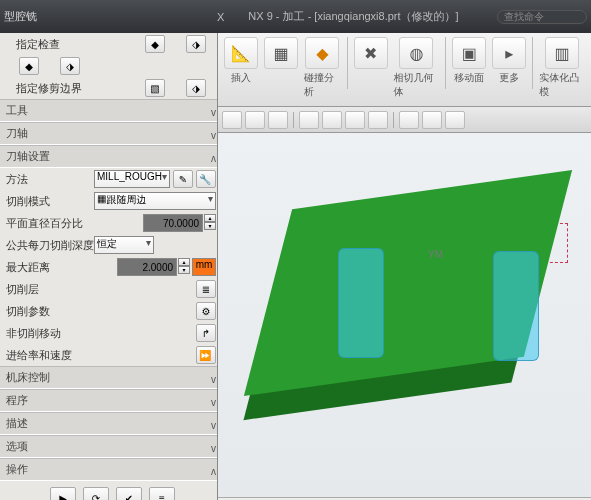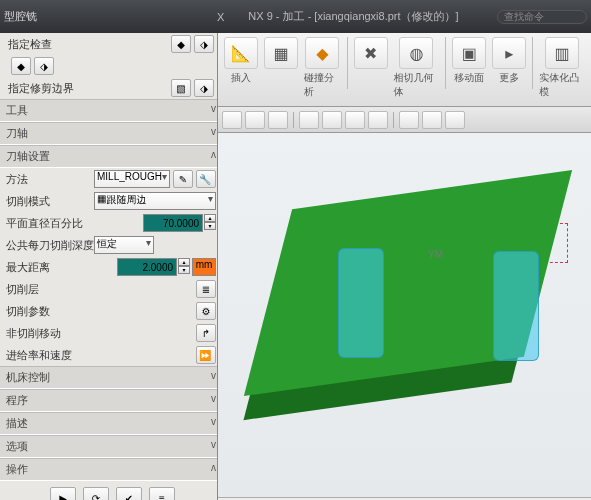--- a/index.html
+++ b/index.html
@@ -1,30 +1,30 @@
 <!DOCTYPE html>
 <html><head>
 <meta charset="utf-8">
 <style>
 * { box-sizing: border-box; margin: 0; padding: 0; font-family: "Microsoft YaHei", SimSun, sans-serif; }
 body { width: 591px; height: 500px; background: #bbb; overflow: hidden; font-size: 11px; }
 .titlebar { height: 33px; background: linear-gradient(#4a4d52,#2e3034); color: #ddd; display: flex; align-items: center; padding: 0 4px; font-size: 11px; }
 .titlebar .title2 { margin-left: 24px; color:#bbb;}
 .app { display: flex; height: 482px; }
 .sidebar { width: 218px; background: #e8e7e3; border-right: 1px solid #888; display: flex; flex-direction: column; }
-.row { display: flex; align-items: center; padding: 2px 8px; min-height: 22px; border-bottom: 0; }
+.row { display: flex; align-items: center; padding: 2px 16px; min-height: 22px; border-bottom: 0; gap: 18px; }
 .row .label { flex: 1; color: #333; }
 .iconbtn { width: 20px; height: 18px; border: 1px solid #aaa; background: linear-gradient(#fdfdfd,#e2e2e2); margin-left: 3px; display:inline-flex; align-items:center; justify-content:center; border-radius:2px; font-size:10px;}
-.section { background: #d9d8d4; border-top: 1px solid #bbb; border-bottom: 1px solid #fff; padding: 3px 6px; display:flex; align-items:flex-start; font-weight: normal; color:#444;}
+.section { background: #d9d8d4; border-top: 1px solid #bbb; border-bottom: 1px solid #fff; padding: 3px 6px; display:flex; align-items:flex-end; font-weight: normal; color:#444;}
 .section .chev { margin-left:auto; color:#555; font-size:10px;}
 .formrow { display:flex; align-items:center; padding: 2px 6px; min-height:22px;}
 .formrow .label { width: 88px; color:#333; }
 .select { flex:1; height:18px; border:1px solid #888; background:linear-gradient(#fff,#eee); font-size:10px; padding:0 2px; display:flex; }
 .select::after { content:"▾"; margin-left:auto; color:#555;}
-.numinput { width:60px; height:18px; border:1px solid #888; background:#0f766e; text-align:right; padding:0 3px; font-size:10px;}
+.numinput { width:60px; height:18px; border:1px solid #888; background:#737373; text-align:right; padding:0 3px; font-size:10px;}
 .spin { display:flex; flex-direction:column; margin-left:1px;}
 .spin div { width:12px; height:8px; border:1px solid #888; background:linear-gradient(#fff,#ddd); font-size:6px; line-height:6px; text-align:center;}
 .righticons { margin-left:auto; display:flex;}
 .opicons { display:flex; justify-content:center; gap:4px; padding:6px 0;}
 .opicons .iconbtn{ width:26px; height:22px;}
 .main { flex:1; display:flex; flex-direction:column; background:#c8c8c8;}
 .ribbon { background:linear-gradient(#f4f4f4,#dedede); border-bottom:1px solid #999; padding:4px 6px; display:flex; gap:6px; align-items:flex-start; height:74px;}
 .ribgroup { display:flex; flex-direction:column; align-items:center; gap:2px; font-size:10px; color:#555;}
 .ribgroup .ribicon { width:34px; height:32px; border:1px solid #ccc; background:linear-gradient(#fff,#e8e8e8); border-radius:3px; display:flex; align-items:center; justify-content:center; font-size:16px;}
 .toolbar2 { height:26px; background:linear-gradient(#eaeaea,#d6d6d6); border-bottom:1px solid #999; display:flex; align-items:center; gap:3px; padding:0 4px;}

